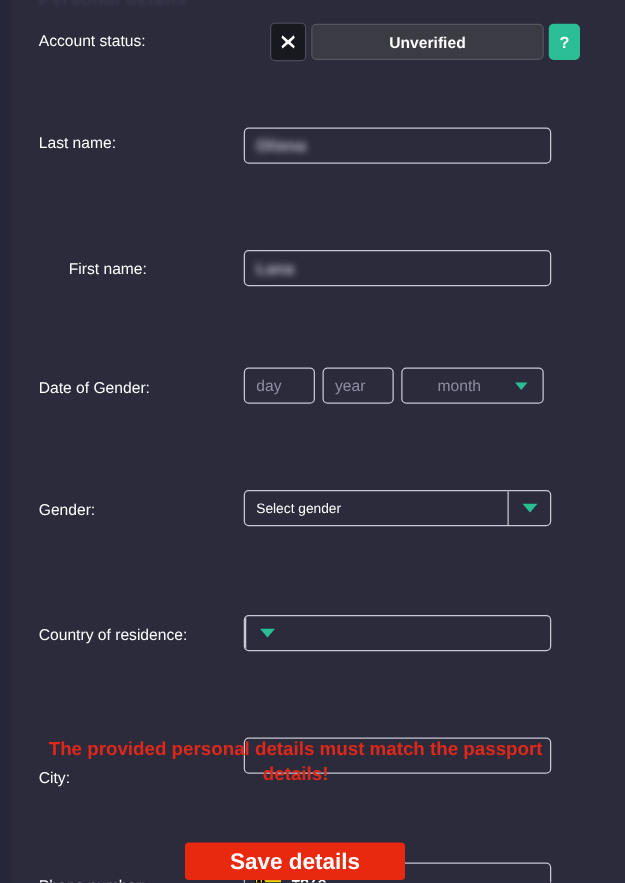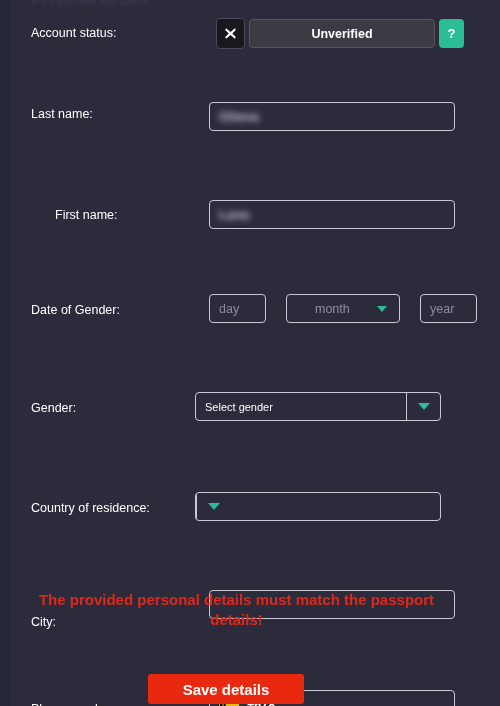--- a/index.html
+++ b/index.html
@@ -69,21 +69,20 @@
     height: 29px;
     background: #2b2b3c;
     border: 1px solid #c9c9d4;
     border-radius: 4px;
     color: #ffffff;
     font-size: 12.5px;
     display: flex;
     align-items: center;
     padding: 0 9px;
     font-family: "Liberation Sans", sans-serif;
-    margin-left: 14px;
   }
   .field.w-main { width: 246px; }
   .placeholder { color: #8d8da0; }
   .blurred {
     filter: blur(3.1px);
     color: #c9c9d6;
     font-weight: bold;
     letter-spacing: .3px;
   }
   
@@ -208,27 +207,27 @@
     width: 413px;
     text-align: center;
     color: #e0281a;
     font-size: 15px;
     font-weight: bold;
     line-height: 1.35;
   }
   .save-btn {
     position: absolute;
     left: 148px;
-    width: 156px;
+    width: 176px;
     height: 30px;
     background: #e8280f;
     border: none;
     border-radius: 3px;
     color: #ffffff;
-    font-size: 15px;
+    font-size: 18px;
     font-weight: bold;
     cursor: pointer;
     font-family: "Liberation Sans", sans-serif;
   }
 </style>
 </head>
 <body>
 
 <div class="page">
   <div class="edge-strip"></div>
@@ -270,26 +269,26 @@
       </div>
     </div>
 
     <div class="row" style="top:147px;">
       <div class="label" style="top:156px;">Date of Gender:</div>
       <div class="control" style="top:147px;">
         <div class="dob-wrap">
           <div class="field dob-day">
             <span class="placeholder">day</span>
           </div>
+          <div class="field dob-year">
+            <span class="placeholder">year</span>
+          </div>
           <div class="field dob-month">
             <span class="placeholder">month</span>
             <span class="caret sm"></span>
-          </div>
-          <div class="field dob-year">
-            <span class="placeholder">year</span>
           </div>
         </div>
       </div>
     </div>
 
     <div class="row" style="top:196px;">
       <div class="label" style="top:205px;">Gender:</div>
       <div class="control" style="top:196px;">
         <div class="select">
           <div class="select-value">Select gender</div>

